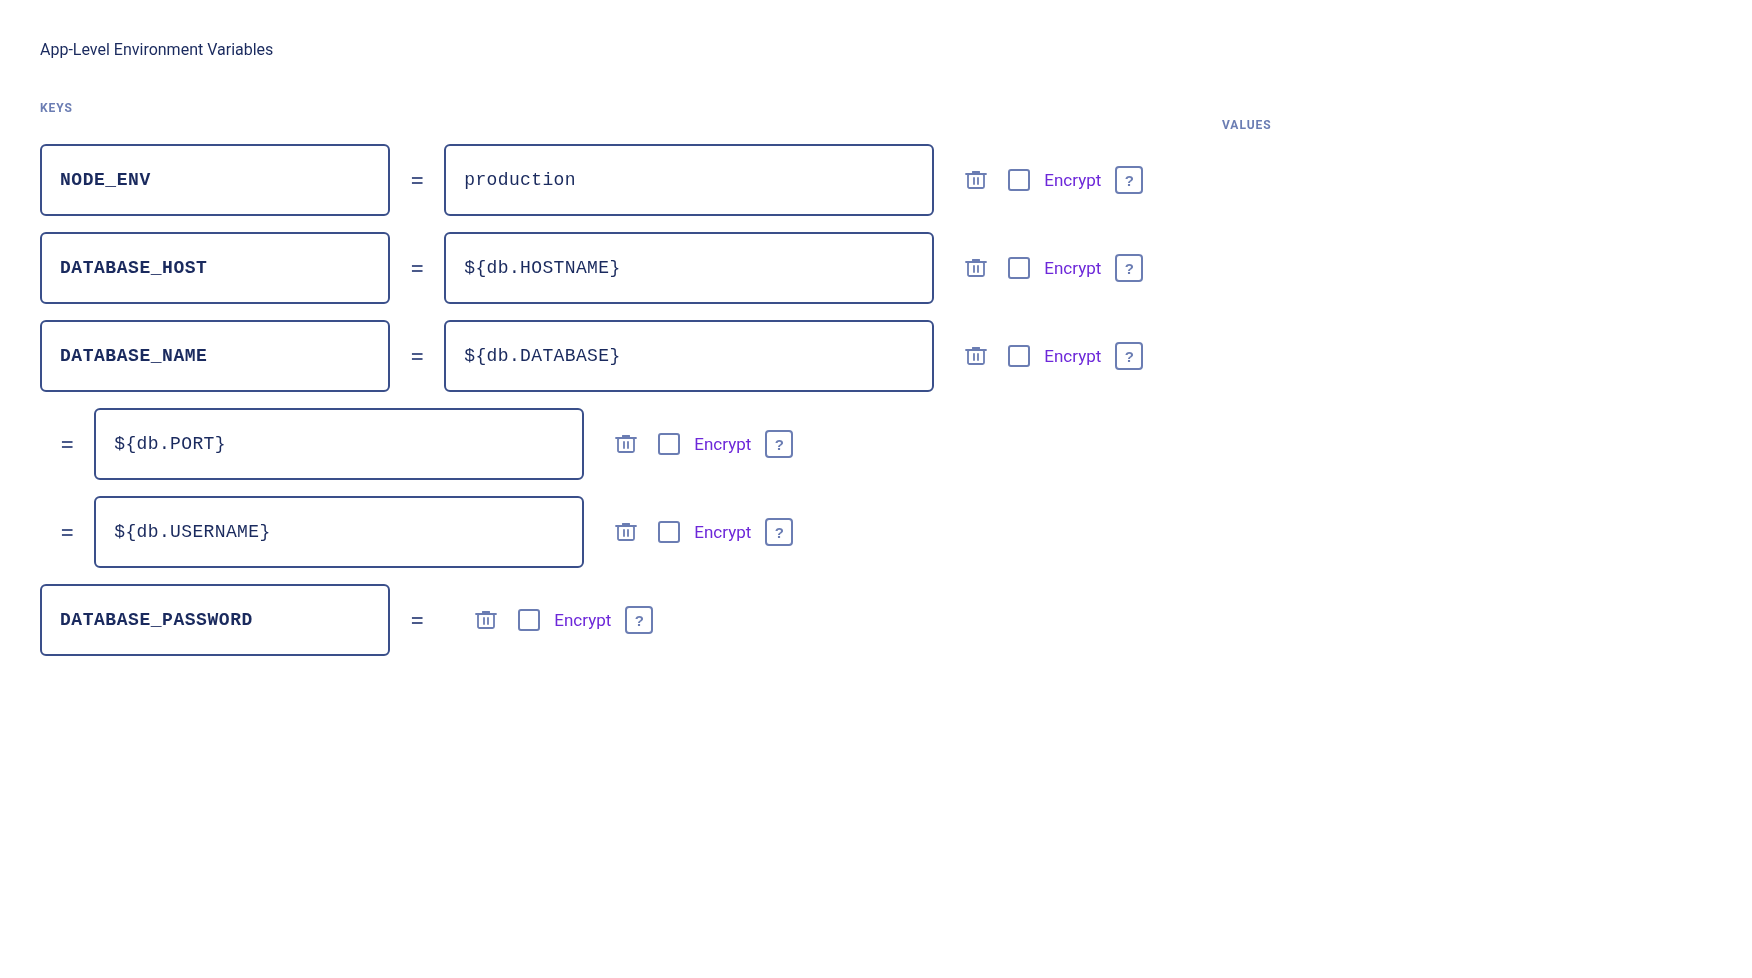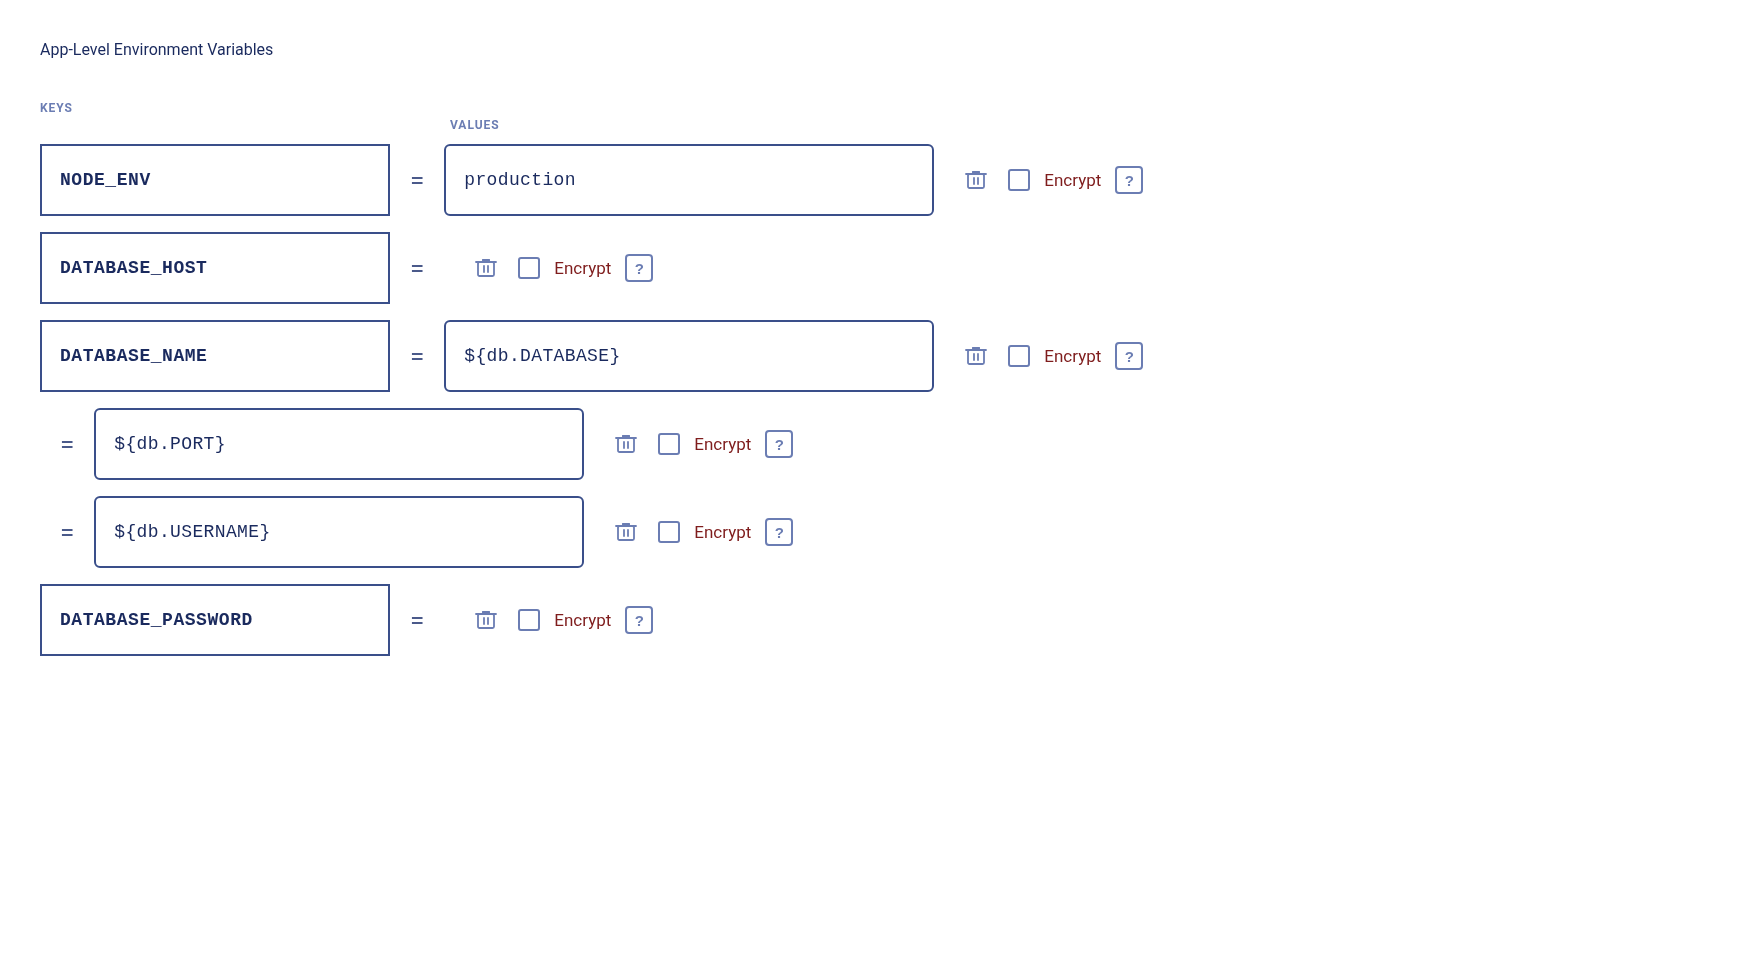--- a/index.html
+++ b/index.html
@@ -20,20 +20,21 @@
       font-weight: 400;
       color: #1a2a5e;
       margin-bottom: 24px;
     }
 
     .column-headers {
       display: flex;
       align-items: center;
       margin-bottom: 12px;
       gap: 0;
+      justify-content: space-between;
     }
 
     .col-keys-label {
       font-size: 12px;
       font-weight: 700;
       letter-spacing: 0.08em;
       color: #6b7db3;
       text-transform: uppercase;
       width: 350px;
     }
@@ -58,21 +59,21 @@
     .env-row {
       display: flex;
       align-items: center;
       gap: 0;
     }
 
     .key-input {
       width: 350px;
       height: 72px;
       border: 2px solid #3a4f8a;
-      border-radius: 0;
+      border-radius: 6px;
       padding: 0 18px;
       font-size: 18px;
       font-weight: 600;
       font-family: 'Courier New', Courier, monospace;
       color: #1a2a5e;
       background: #ffffff;
       outline: none;
       letter-spacing: 0.03em;
     }
 
@@ -143,21 +144,21 @@
       border-radius: 3px;
       background: #ffffff;
       cursor: pointer;
       appearance: none;
       -webkit-appearance: none;
       flex-shrink: 0;
     }
 
     .encrypt-label {
       font-size: 17px;
-      color: #7f1d1d;
+      color: #6d28d9;
       font-weight: 400;
       cursor: pointer;
       user-select: none;
       white-space: nowrap;
     }
 
     .help-btn {
       width: 28px;
       height: 28px;
       border: 2px solid #6b7db3;
@@ -203,20 +204,21 @@
         </span>
       </button>
       <input type="checkbox" class="encrypt-checkbox" id="encrypt-1" style="">
       <label for="encrypt-1" class="encrypt-label">Encrypt</label>
       <button class="help-btn">?</button>
     </div>
   </div>
     <div class="env-row">
     <input class="key-input" type="text" value="DATABASE_HOST" style="">
     <span class="equals-sign">=</span>
+    <input class="value-input" type="text" value="${db.HOSTNAME}" style="">
     <div class="row-actions">
       <button class="delete-btn" title="Delete row">
         <span class="delete-icon">
           <svg class="trash-svg" viewBox="0 0 22 22" xmlns="http://www.w3.org/2000/svg">
             <rect x="3" y="5" width="16" height="14" rx="1.5" stroke="#6b7db3" stroke-width="1.8" fill="none"></rect>
             <line x1="8" y1="5" x2="8" y2="3" stroke="#6b7db3" stroke-width="1.8" stroke-linecap="round"></line>
             <line x1="14" y1="5" x2="14" y2="3" stroke="#6b7db3" stroke-width="1.8" stroke-linecap="round"></line>
             <line x1="8" y1="3" x2="14" y2="3" stroke="#6b7db3" stroke-width="1.8" stroke-linecap="round"></line>
             <line x1="1" y1="5" x2="21" y2="5" stroke="#6b7db3" stroke-width="1.8" stroke-linecap="round"></line>
             <line x1="9" y1="9" x2="9" y2="15" stroke="#6b7db3" stroke-width="1.8" stroke-linecap="round"></line>

